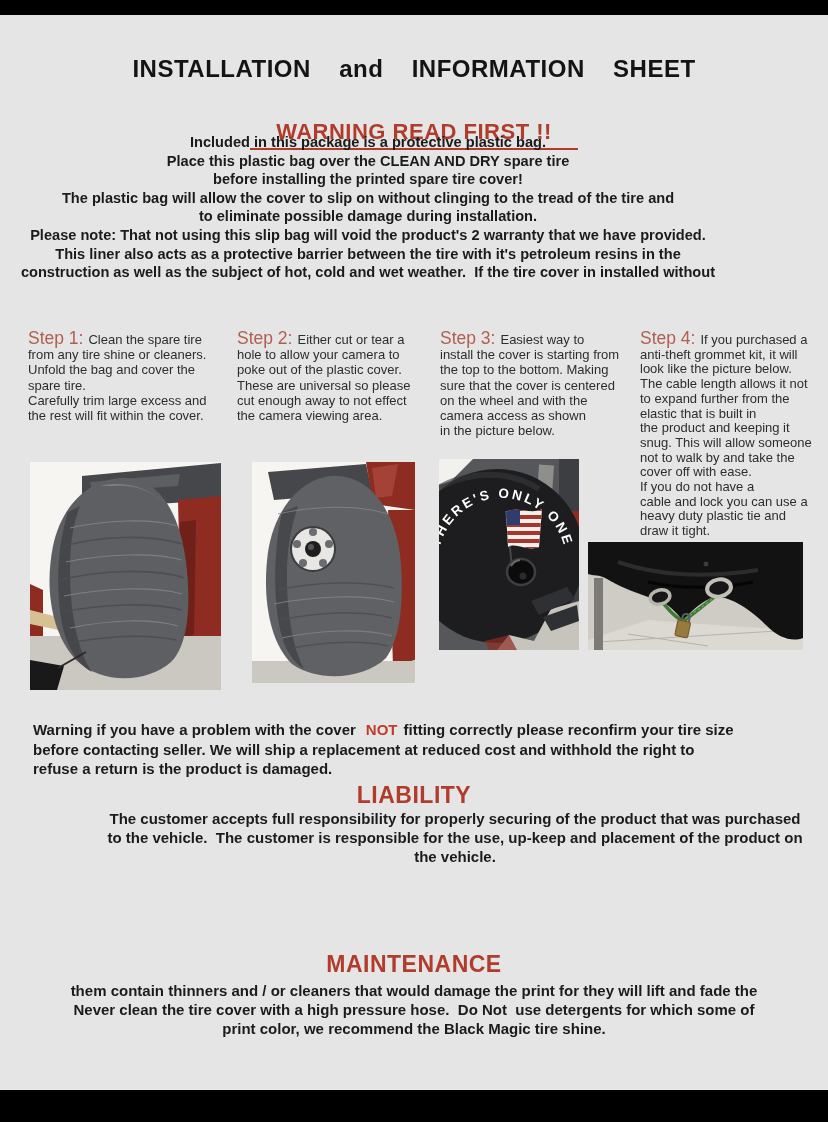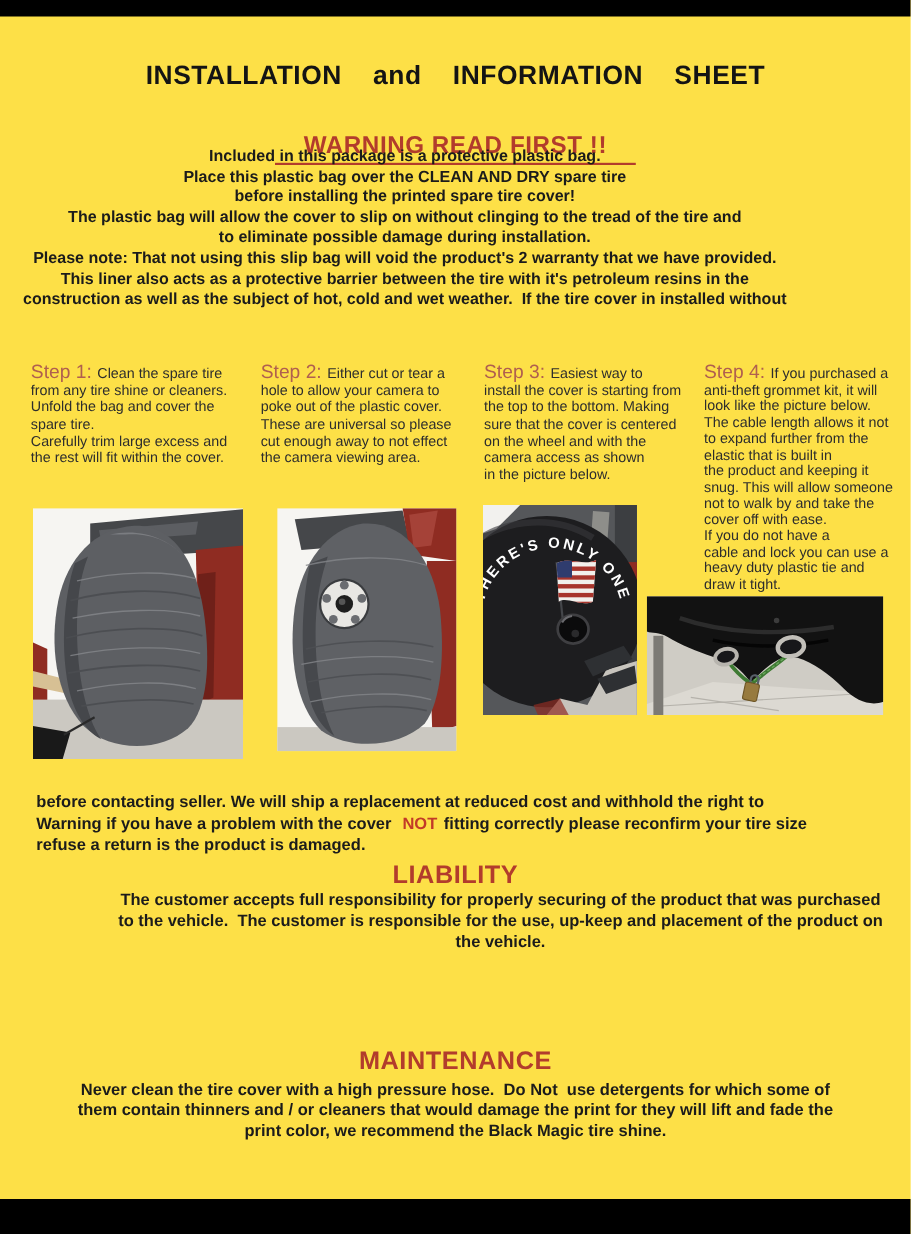--- a/index.html
+++ b/index.html
@@ -1,18 +1,18 @@
 <!DOCTYPE html>
 <html><head>
 <meta charset="utf-8">
 <style>
   html,body{margin:0;padding:0;background:#ffffff;}
   .page{
     position:relative;width:828px;height:1122px;margin:0 auto;
-    background:#fde047;overflow:hidden;
+    background:#e5e5e5;overflow:hidden;
     font-family:"Liberation Sans",sans-serif;
   }
   .bar{position:absolute;left:0;width:828px;background:#000;}
   .bar-top{top:0;height:15px;}
   .bar-bottom{top:1090px;height:32px;}
 
   .doc-title{
     position:absolute;top:55px;left:0;width:828px;text-align:center;
     font-size:24px;font-weight:bold;color:#141414;
     letter-spacing:0.5px;word-spacing:7px;white-space:pre-wrap;
@@ -253,35 +253,35 @@
     <path d="M128,54 C117,63 104,72 95,78" stroke="#6aa85c" stroke-width="1.2" fill="none" stroke-dasharray="3,2"></path>
     <ellipse cx="72" cy="55" rx="10" ry="7" fill="#17171a" stroke="#b7b4ae" stroke-width="3.5" transform="rotate(-14 72 55)"></ellipse>
     <ellipse cx="131" cy="46" rx="12" ry="8.5" fill="#17171a" stroke="#c2bfb9" stroke-width="4" transform="rotate(-10 131 46)"></ellipse>
     <g transform="rotate(12 95 88)">
       <path d="M92,80 V75 A 3.5,3.5 0 0 1 99,75 V80" stroke="#58606a" stroke-width="2" fill="none"></path>
       <rect x="88" y="79" width="13" height="16" rx="2" fill="#977a3e" stroke="#6d5526" stroke-width="1"></rect>
     </g>
   </svg>
 
   <div class="fit-warning">
+    <span class="w-line"><span>Warning if you have a problem with the cover</span><span class="not-red">NOT</span><span>fitting correctly please reconfirm your tire size</span></span>
     <span class="w-line">before contacting seller. We will ship a replacement at reduced cost and withhold the right to</span>
-    <span class="w-line"><span>Warning if you have a problem with the cover</span><span class="not-red">NOT</span><span>fitting correctly please reconfirm your tire size</span></span>
     <span class="w-line">refuse a return is the product is damaged.</span>
   </div>
 
   <div class="sec-head" id="liability-head">LIABILITY</div>
   <div class="center-para" id="liability-body">
     <span>The customer accepts full responsibility for properly securing of the product that was purchased</span>
     <span>to the vehicle.  The customer is responsible for the use, up-keep and placement of the product on</span>
     <span>the vehicle.</span>
   </div>
 
 
   <div class="sec-head" id="maintenance-head">MAINTENANCE</div>
   <div class="center-para" id="maintenance-body">
+    <span>them contain thinners and / or cleaners that would damage the print for they will lift and fade the</span>
     <span>Never clean the tire cover with a high pressure hose.  Do Not  use detergents for which some of</span>
-    <span>them contain thinners and / or cleaners that would damage the print for they will lift and fade the</span>
     <span>print color, we recommend the Black Magic tire shine.</span>
   </div>
 
   <div class="bar bar-bottom"></div>
 
 </div>
 
 </body></html>

